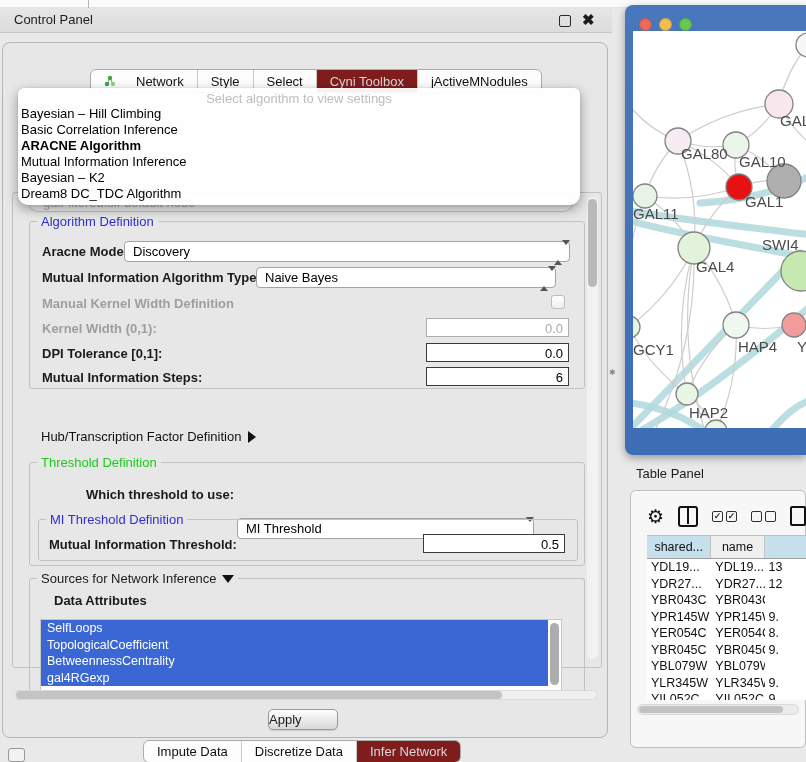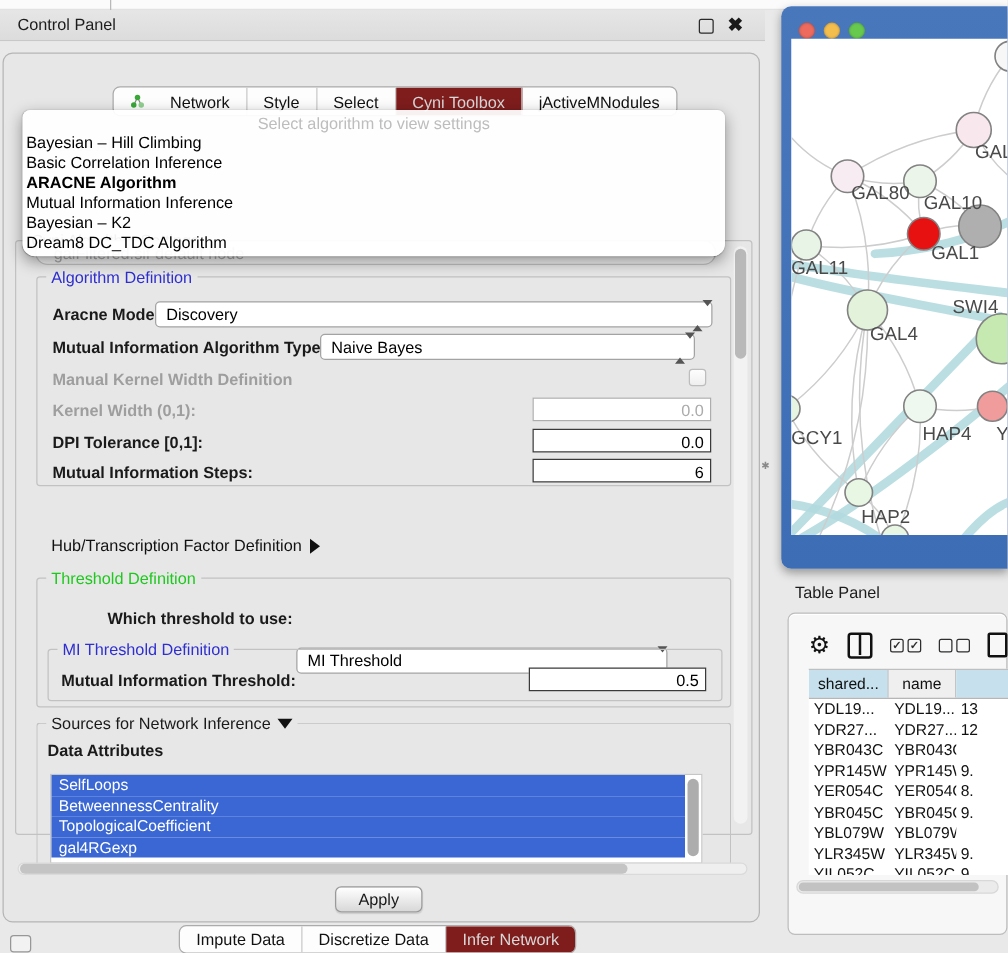--- a/index.html
+++ b/index.html
@@ -78,21 +78,21 @@
   .attr-item { height:16.5px; line-height:16px; background:#3A67D3; color:#ffffff; font-size:12.5px; padding-left:6px; width:507px; }
   #attr-vsb { position:absolute; right:2px; top:3px; width:9px; height:62px; background:#ADADAD; border-radius:5px; }
 
   
   #settings-vsb-track { position:absolute; right:3px; top:4px; width:11px; height:462px; background:#F2F2F2; border-radius:6px; }
   #settings-vsb-thumb { position:absolute; right:1px; top:2px; width:9px; height:88px; background:#B9B9B9; border-radius:5px; }
   #settings-hsb { left:14px; top:657px; width:584px; height:10px; background:#EFEFEF; border:1px solid #DADADA; border-radius:5px; }
   #settings-hsb .thumb { position:absolute; left:1px; top:0px; width:486px; height:8px; background:#C4C4C4; border-radius:4px; }
 
   #apply-btn { left:268px; top:676px; width:70px; height:21px; border:1px solid #9A9A9A; border-radius:5px;
-    background:linear-gradient(#FFFFFF,#D8D8D8); text-align:center; padding-top:2px; font-size:13px; box-shadow:0 1px 1px rgba(0,0,0,.12); }
+    background:linear-gradient(#FFFFFF,#D8D8D8); padding-top:2px; font-size:13px; box-shadow:0 1px 1px rgba(0,0,0,.12); }
 
   #splitter-mark { left:609px; top:369px; width:6px; height:8px; color:#8a8a8a; font-size:8px; line-height:8px; }
 
   
   #net-window { left:625px; top:5px; width:181px; height:450px; background:linear-gradient(#4877BC,#3D6DB5); border-radius:8px 0 0 8px; box-shadow:0 3px 8px rgba(0,0,0,.35); }
   .tlight { position:absolute; top:13px; width:13px; height:13px; border-radius:50%; }
   #net-canvas { position:absolute; left:8px; top:26px; width:173px; height:397px; background:#FFFFFF; overflow:hidden; }
   #net-svg { display:block; }
 
   
@@ -225,25 +225,25 @@
 
         <div class="group" style="left:8px; top:56px; width:540px; height:42px;">
           <span class="legend blue">MI Threshold Definition</span>
           <span class="flabel" style="left:10px; top:17px;">Mutual Information Threshold:</span>
           <div class="tinput" style="left:384px; top:14px; width:142px;">0.5</div>
         </div>
       </div>
 
       <div class="group" style="left:16px; top:385px; width:556px; height:118px; border-bottom:none;">
         <span class="legend"><span>Sources for Network Inference</span><span class="tri-down"></span></span>
-        <span class="flabel" style="left:8px; top:14px;">Data Attributes</span>
+        <span class="flabel" style="left:24px; top:14px;">Data Attributes</span>
         <div id="attr-list">
           <div class="attr-item">SelfLoops</div>
+            <div class="attr-item">TopologicalCoefficient</div>
             <div class="attr-item">BetweennessCentrality</div>
-            <div class="attr-item">TopologicalCoefficient</div>
             <div class="attr-item">gal4RGexp</div>
             <div id="attr-vsb"></div>
         </div>
       </div>
     </div>
 
     <div id="settings-hsb" class="abs">
         <div class="thumb"></div>
       </div>
 

